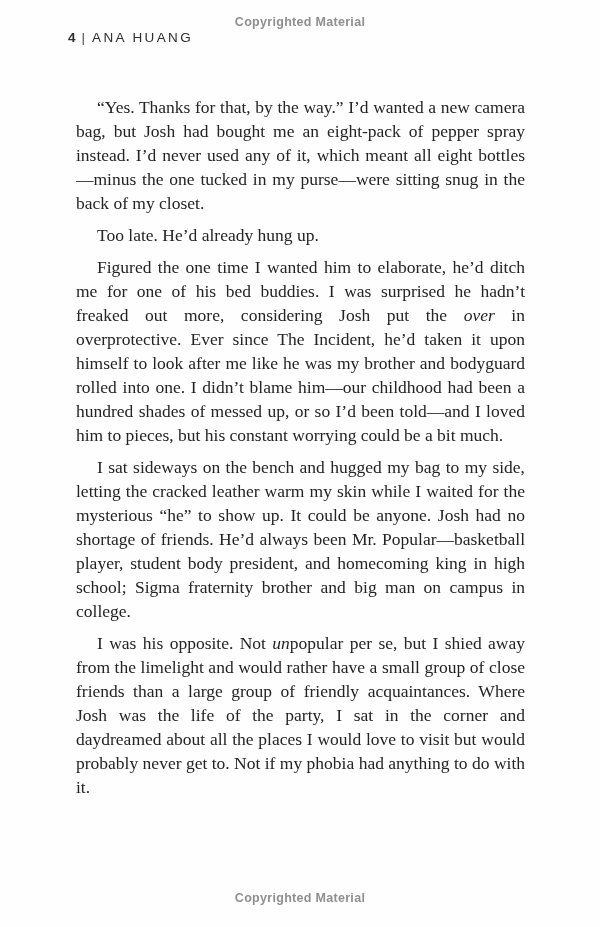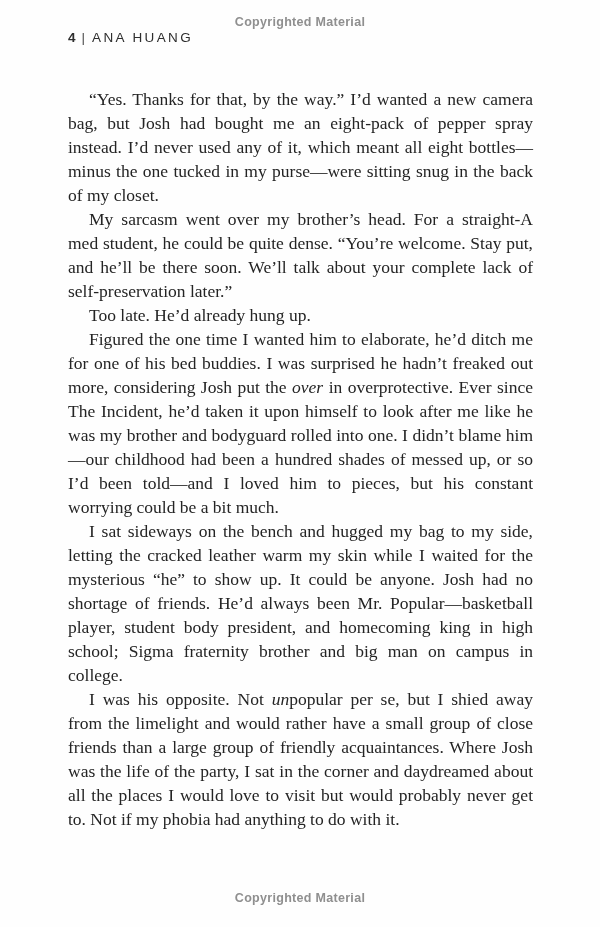--- a/index.html
+++ b/index.html
@@ -52,40 +52,39 @@
     top: 87px;
     left: 68px;
     width: 465px;
     color: #242424;
     font-size: 17.5px;
     line-height: 24px;
     text-align: justify;
     hyphens: none;
   }
   .body-text p {
-    margin: 0;
+    margin: 8px;
     padding: 0;
     text-indent: 21px;
   }
   .body-text em { font-style: italic; }
 </style>
 </head>
 <body>
 
 <div class="page">
 
   <div class="copyright-notice copyright-top">Copyrighted Material</div>
 
   <div class="running-header">
     <span class="page-number">4</span><span class="separator">|</span><span class="author">ANA HUANG</span>
   </div>
 
   <div class="body-text">
       <p><span>“Yes. Thanks for that, by the way.” I’d wanted a new camera bag, but Josh had bought me an eight-pack of pepper spray instead. I’d never used any of it, which meant all eight bottles—minus the one tucked in my purse—were sitting snug in the back of my closet.</span></p>
-      <p><span>My sarcasm went over my brother’s head. For a straight-A med student, he could be quite dense. “You’re welcome. Stay put, and he’ll be there soon. We’ll talk about your complete lack of self-preservation later.”</span></p>
       <p><span>Too late. He’d already hung up.</span></p>
       <p><span>Figured the one time I wanted him to elaborate, he’d ditch me for one of his bed buddies. I was surprised he hadn’t freaked out more, considering Josh put the </span><em>over</em><span> in overprotective. Ever since The Incident, he’d taken it upon himself to look after me like he was my brother and bodyguard rolled into one. I didn’t blame him—our childhood had been a hundred shades of messed up, or so I’d been told—and I loved him to pieces, but his constant worrying could be a bit much.</span></p>
       <p><span>I sat sideways on the bench and hugged my bag to my side, letting the cracked leather warm my skin while I waited for the mysterious “he” to show up. It could be anyone. Josh had no shortage of friends. He’d always been Mr. Popular—basketball player, student body president, and homecoming king in high school; Sigma fraternity brother and big man on campus in college.</span></p>
       <p><span>I was his opposite. Not </span><em>un</em><span>popular per se, but I shied away from the limelight and would rather have a small group of close friends than a large group of friendly acquaintances. Where Josh was the life of the party, I sat in the corner and daydreamed about all the places I would love to visit but would probably never get to. Not if my phobia had anything to do with it.</span></p>
     </div>
 
   <div class="copyright-notice copyright-bottom">Copyrighted Material</div>
 
 </div>
 

